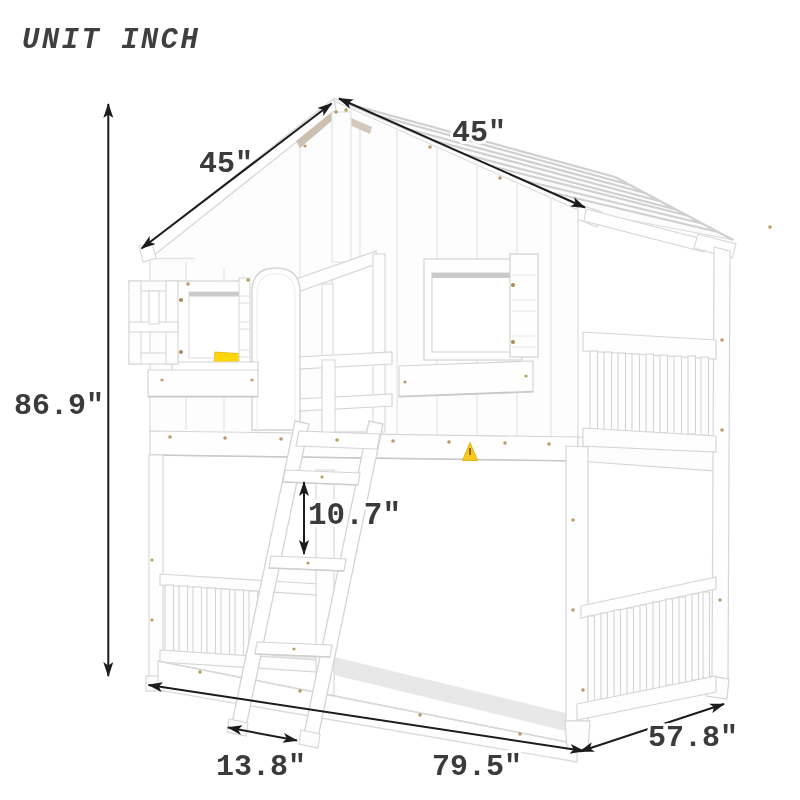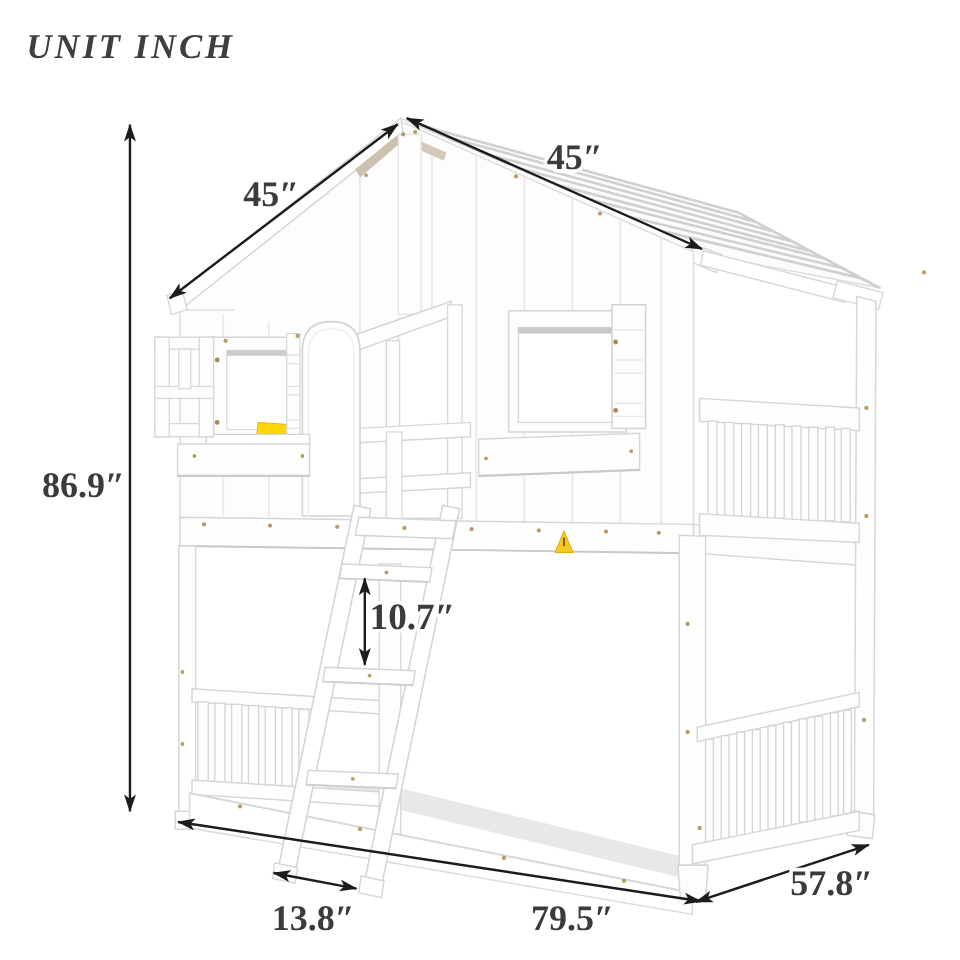--- a/index.html
+++ b/index.html
@@ -1,18 +1,18 @@
 <!DOCTYPE html>
 <html><head>
 <meta charset="utf-8">
 <style>
   .dim{paint-order:stroke;stroke:#ffffff;stroke-width:6px;stroke-linejoin:round;}
   html,body{margin:0;padding:0;background:#ffffff;}
   .stage{position:relative;width:800px;height:800px;background:#ffffff;overflow:hidden;
-         font-family:Liberation Serif, serif;}
+         font-family:Liberation Mono, monospace;}
   svg{display:block}
 </style>
 </head>
 <body>
 <div class="stage">
 <svg width="800" height="800" viewBox="0 0 800 800">
 <defs>
   <marker id="ah" viewBox="0 0 15 10" refX="14" refY="5" markerWidth="15" markerHeight="10" markerUnits="userSpaceOnUse" orient="auto-start-reverse">
     <path d="M0,0 L15,5 L0,10 L3.6,5 Z" fill="#1c1c1c"></path>
   </marker>

